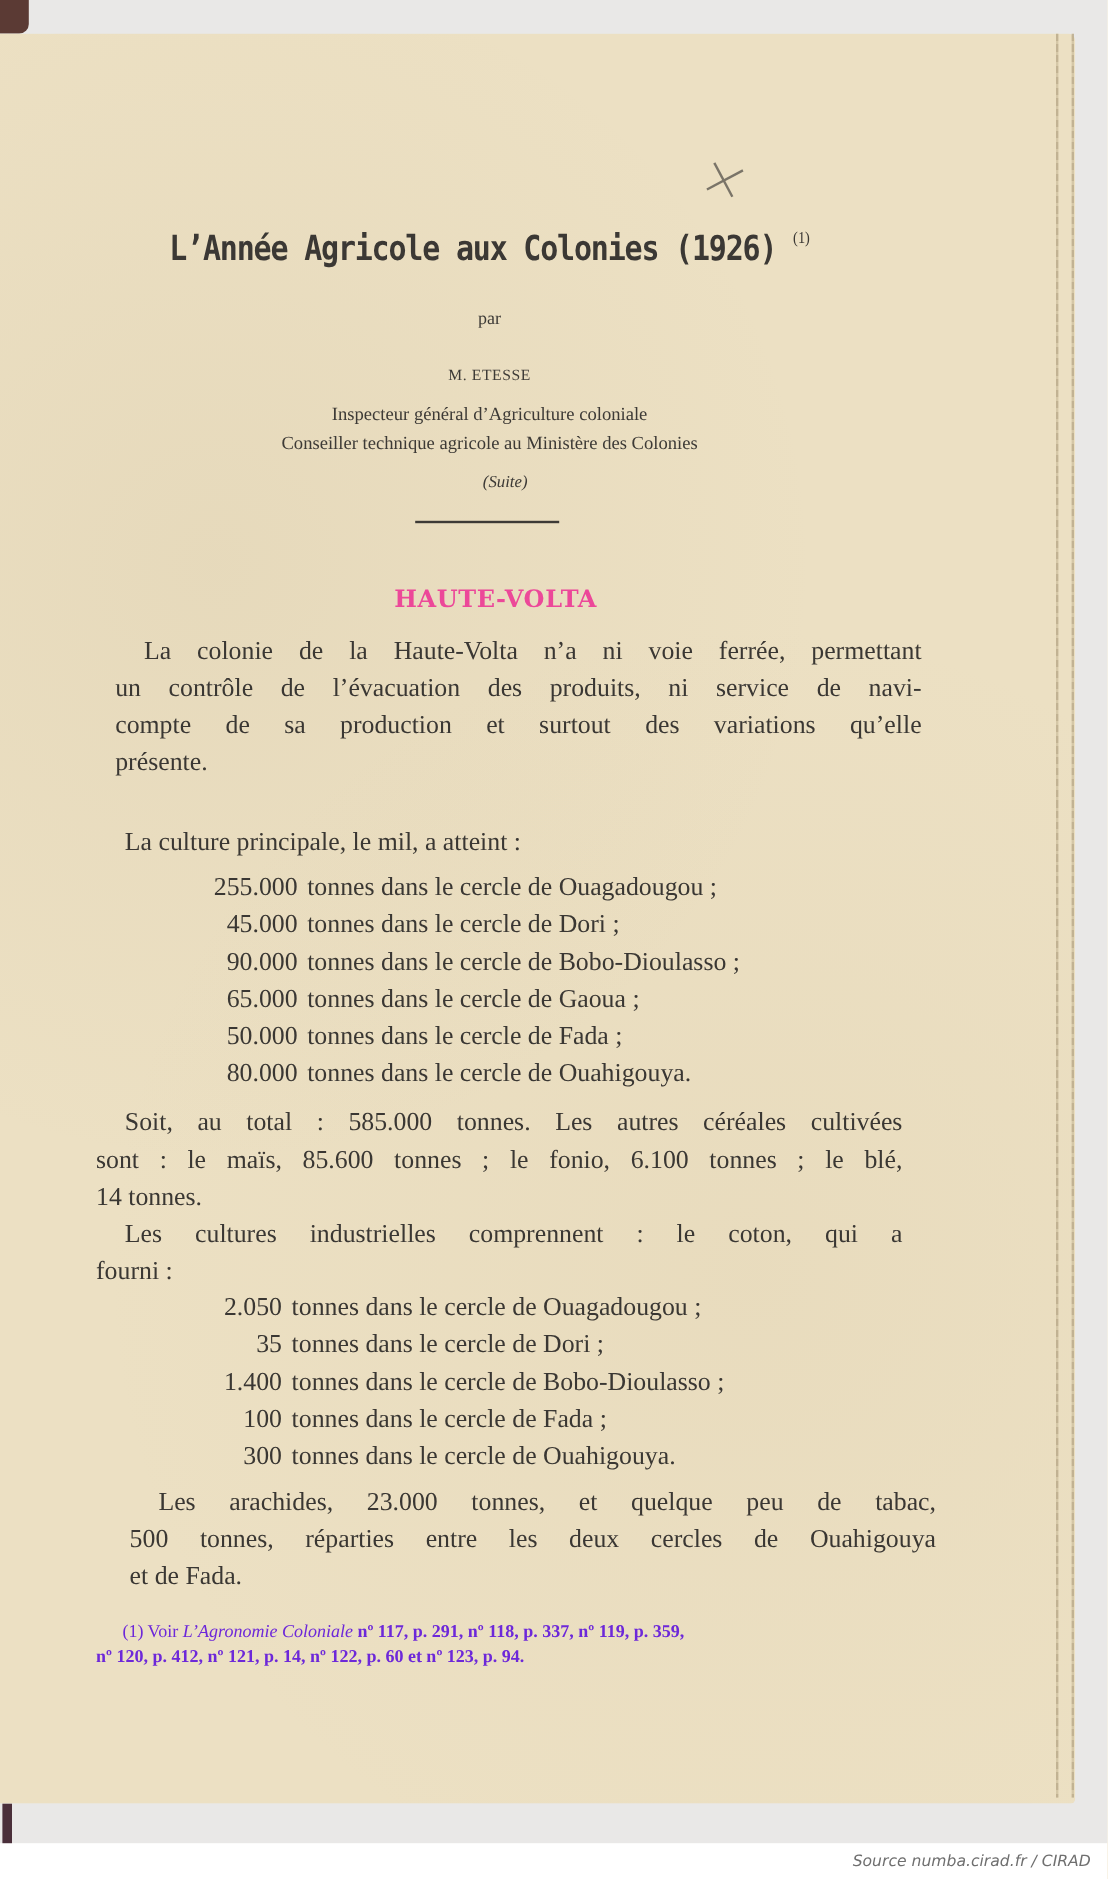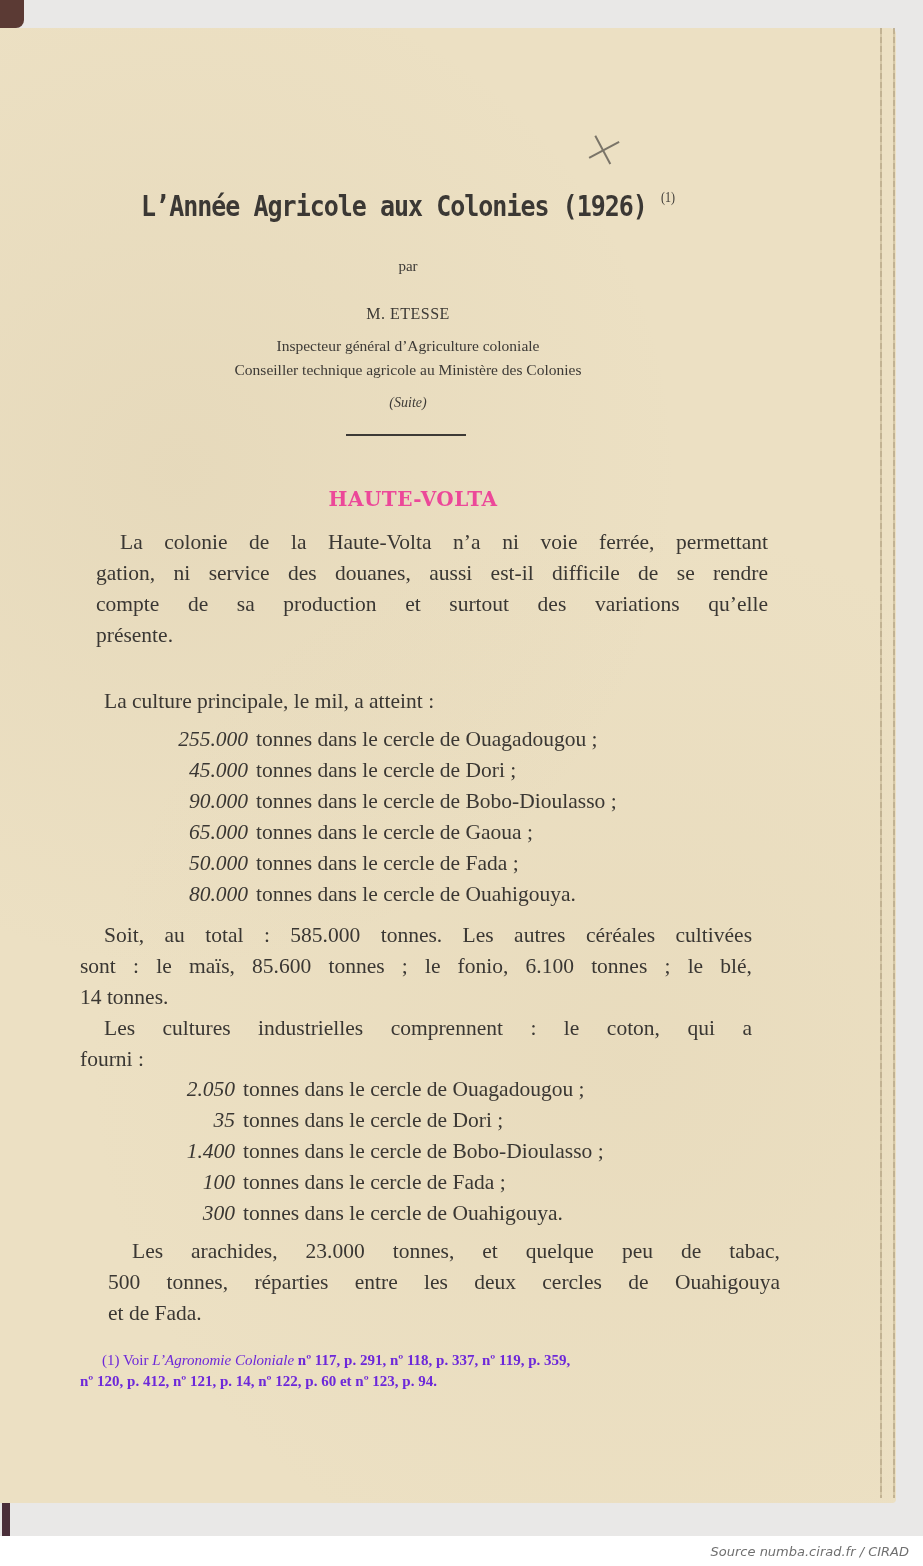--- a/index.html
+++ b/index.html
@@ -51,24 +51,24 @@
       text-align: center; font-family: "DejaVu Sans Mono", "Liberation Mono", monospace;
       font-weight: bold; font-size: 25px; color: #3b3834; letter-spacing: -1px;
       transform: scaleY(1.15);
     }
     .title .fn-ref { font-size: 12px; vertical-align: 12px; margin-left: 14px; letter-spacing: 0; font-family: "Liberation Serif", serif; font-weight: normal; }
 
     .centered {
       position: absolute; left: 0; width: 816px; text-align: center; color: #3d3a36;
     }
     .par { top: 258px; font-size: 15px; text-align: center; }
-    .author { top: 305px; font-size: 16px; letter-spacing: 0.5px; }
+    .author { top: 305px; font-size: 13px; letter-spacing: 0.5px; }
     .aff1 { top: 337px; font-size: 15.5px; }
     .aff2 { top: 361px; font-size: 15.5px; }
-    .suite { top: 395px; font-size: 14px; font-style: italic; }
+    .suite { top: 395px; font-size: 14px; font-style: italic; padding-left: 13px; }
     .rule {
       position: absolute; left: 346px; top: 434px; width: 120px; height: 2px; background: #3d3a36;
     }
     .section-title {
       position: absolute; left: 0; width: 826px; top: 487px; text-align: center;
       font-family: "DejaVu Serif", serif; font-weight: bold; font-size: 20px; color: #ec4899;
       letter-spacing: 0.5px;
     }
     .body-text {
       position: absolute; left: 80px; width: 672px; color: #3a3733;
@@ -77,21 +77,21 @@
     .line { white-space: nowrap; display: block; text-align: justify; text-align-last: justify; height: 31px; }
     .line.last { text-align-last: left; }
     .indent { padding-left: 24px; }
     .p1 { top: 527px; margin-left: 16px; }
     .p2 { top: 686px; }
 
     .list {
       position: absolute; color: #3a3733; font-size: 21.5px; line-height: 31px;
     }
     .list .row { display: flex; height: 31px; white-space: nowrap; }
-    .list .num { text-align: right; display: inline-block; font-style: italic; }
+    .list .num { text-align: right; display: inline-block; }
     .list .txt { display: inline-block; margin-left: 8px; }
     .list-mil { left: 150px; top: 724px; }
     .list-mil .num { width: 98px; }
     .list-coton { left: 165px; top: 1074px; }
     .list-coton .num { width: 70px; }
 
     .p3 { top: 920px; }
     .p4 { top: 1013px; }
     .p5 { top: 1236px; margin-left: 28px; }
 
@@ -130,21 +130,21 @@
 <div class="centered author">M. ETESSE</div>
 <div class="centered aff1">Inspecteur général d’Agriculture coloniale</div>
 <div class="centered aff2">Conseiller technique agricole au Ministère des Colonies</div>
 <div class="centered suite">(Suite)</div>
 <div class="rule"></div>
 
 <div class="section-title">HAUTE-VOLTA</div>
 
 <div class="body-text p1">
   <span class="line indent">La colonie de la Haute-Volta n’a ni voie ferrée, permettant</span>
-  <span class="line">gation, ni service des douanes, aussi est-il difficile de se rendre</span>
+  <span class="line">un contrôle de l’évacuation des produits, ni service de navi-</span>
   <span class="line">compte de sa production et surtout des variations qu’elle</span>
   <span class="line last">présente.</span>
 </div>
 
 <div class="body-text p2">
   <span class="line last indent">La culture principale, le mil, a atteint :</span>
 </div>
 
 <div class="list list-mil">
   <div class="row">

